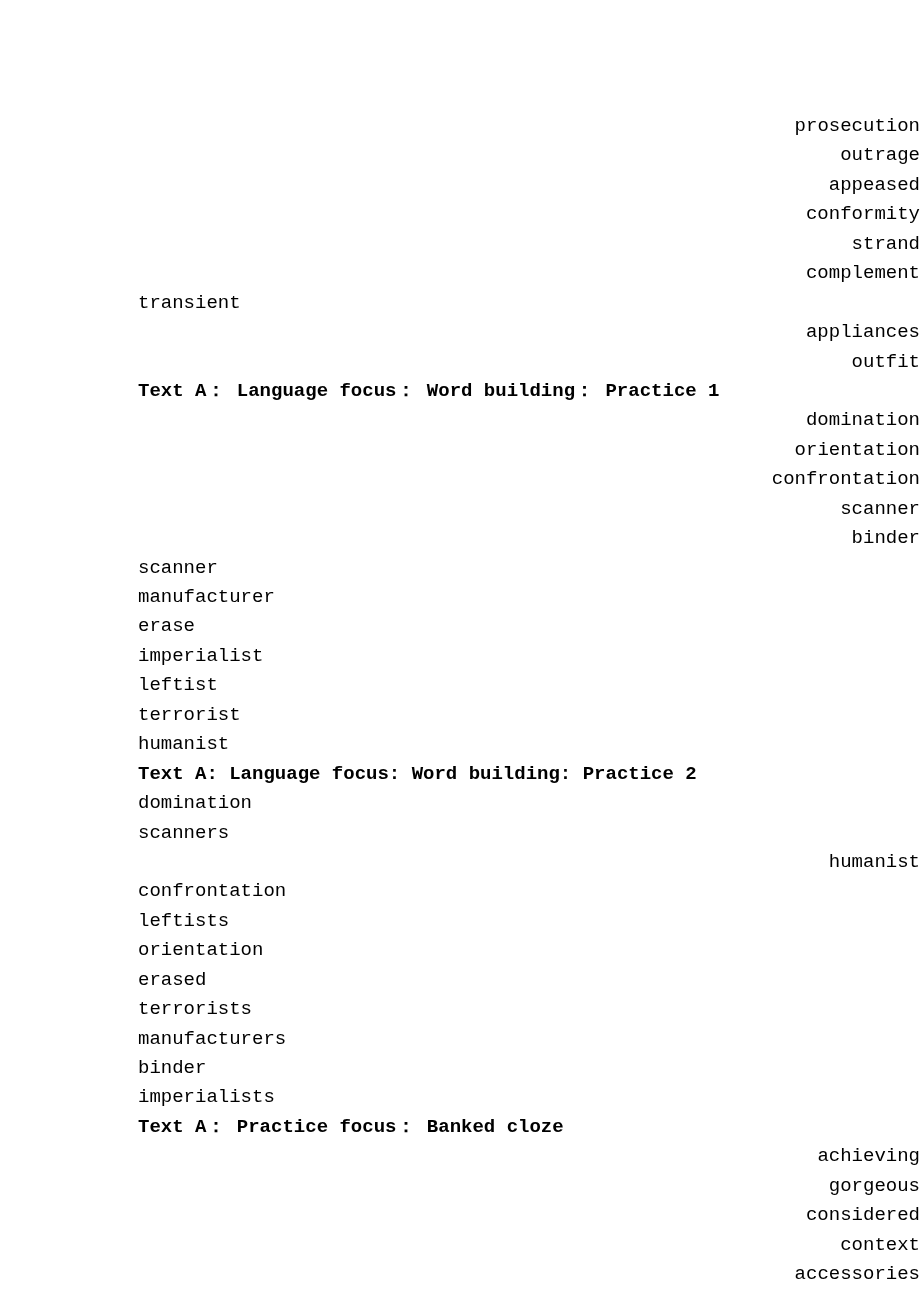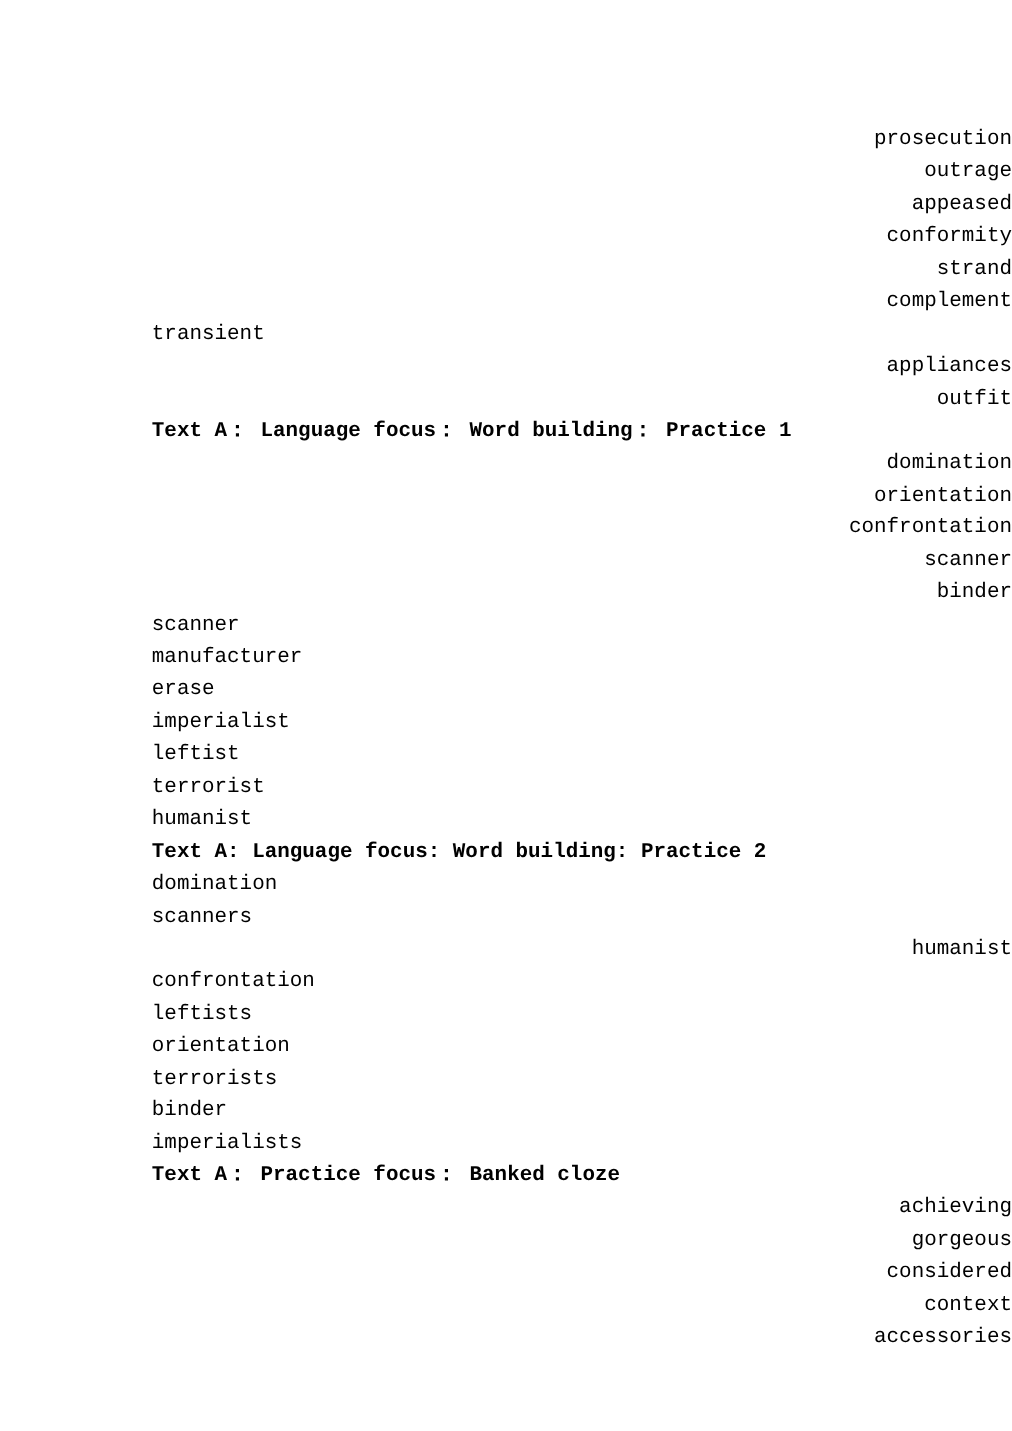--- a/index.html
+++ b/index.html
@@ -44,21 +44,23 @@
     <div class="line">leftist</div>
     <div class="line">terrorist</div>
     <div class="line">humanist</div>
     <div class="line bold">Text A: Language focus: Word building: Practice 2</div>
     <div class="line">domination</div>
     <div class="line">scanners</div>
     <div class="line indent">humanist</div>
     <div class="line">confrontation</div>
     <div class="line">leftists</div>
     <div class="line">orientation</div>
+    <div class="line">erased</div>
     <div class="line">terrorists</div>
+    <div class="line">manufacturers</div>
     <div class="line">binder</div>
     <div class="line">imperialists</div>
     <div class="line bold">Text A： Practice focus： Banked cloze</div>
     <div class="line indent">achieving</div>
     <div class="line indent">gorgeous</div>
     <div class="line indent">considered</div>
     <div class="line indent">context</div>
     <div class="line indent">accessories</div>
   </div>
 

